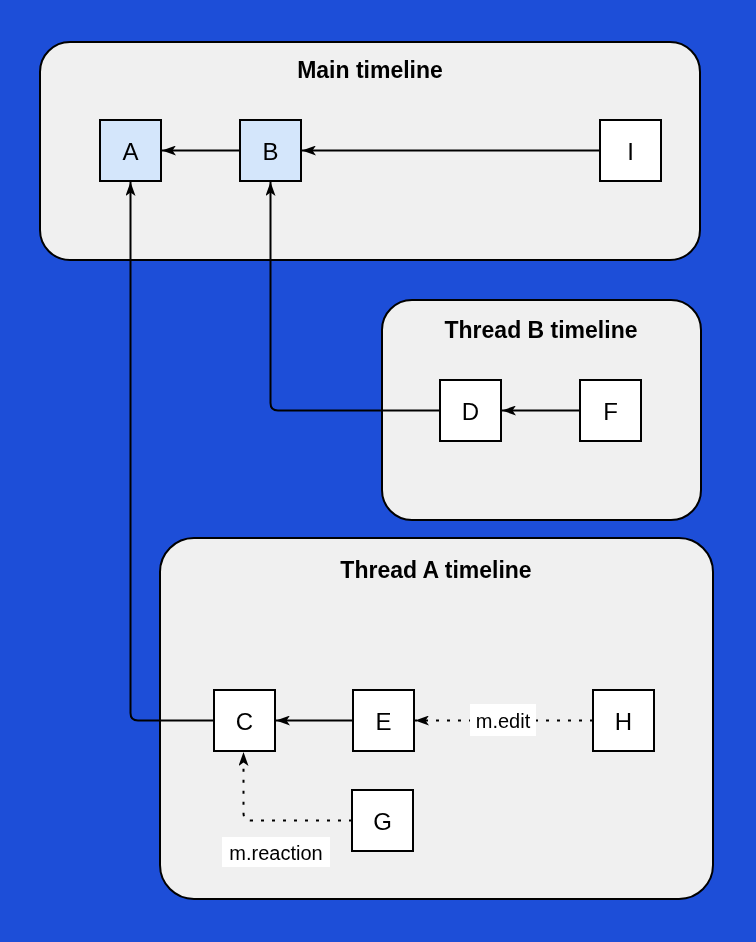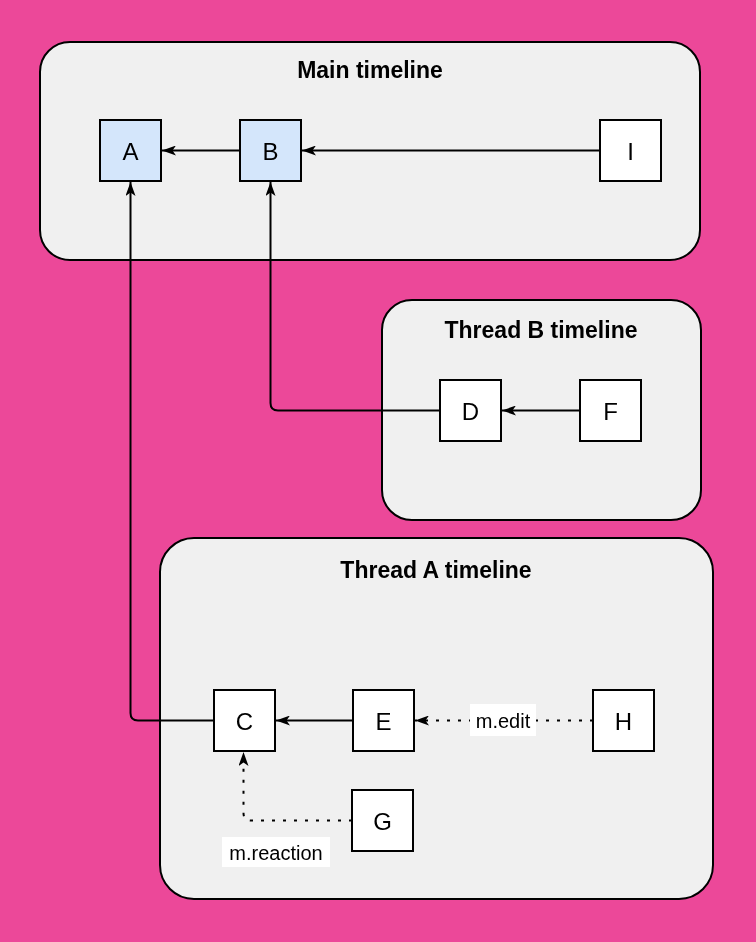--- a/index.html
+++ b/index.html
@@ -5,21 +5,21 @@
   html, body {
     margin: 0;
     padding: 0;
     background: #ffffff;
     font-family: "Liberation Sans", sans-serif;
   }
   .stage {
     width: 756px;
     height: 942px;
     position: relative;
-    background: #ec4899;
+    background: #1d4ed8;
   }
   svg { display: block; }
   .container-rect {
     stroke: #000000;
     stroke-width: 2;
   }
   .node-rect {
     stroke: #000000;
     stroke-width: 2;
   }

